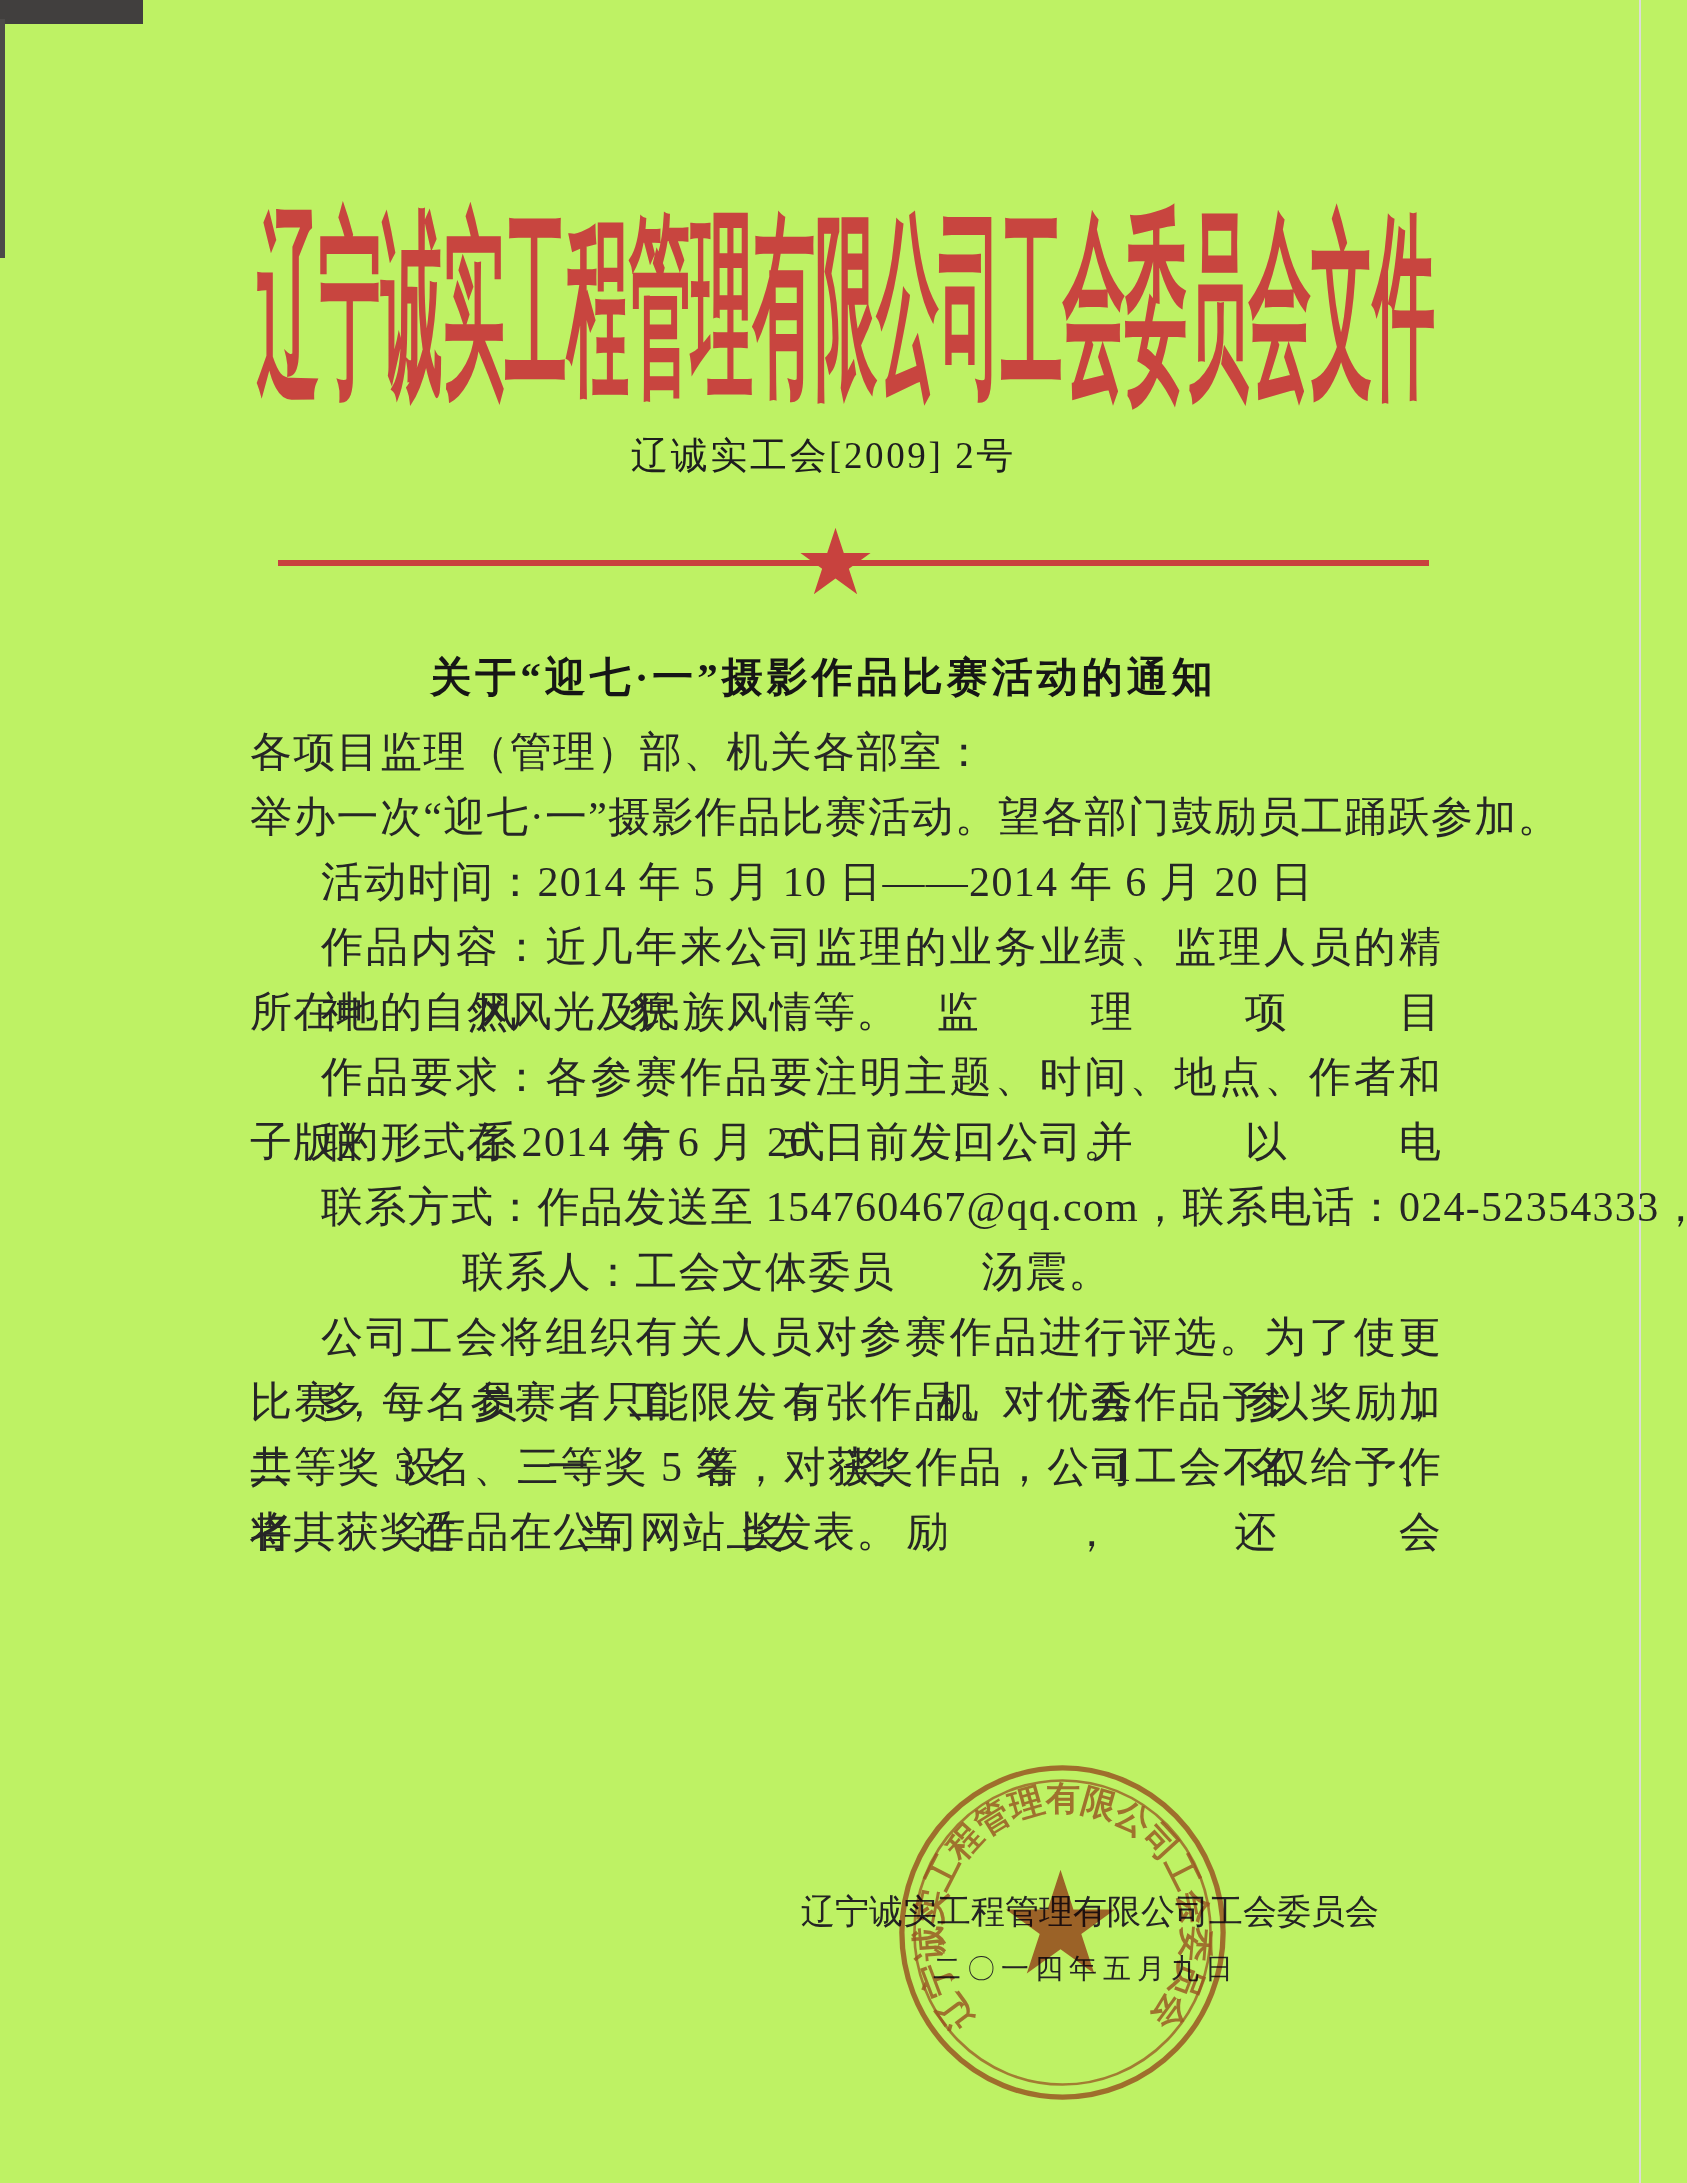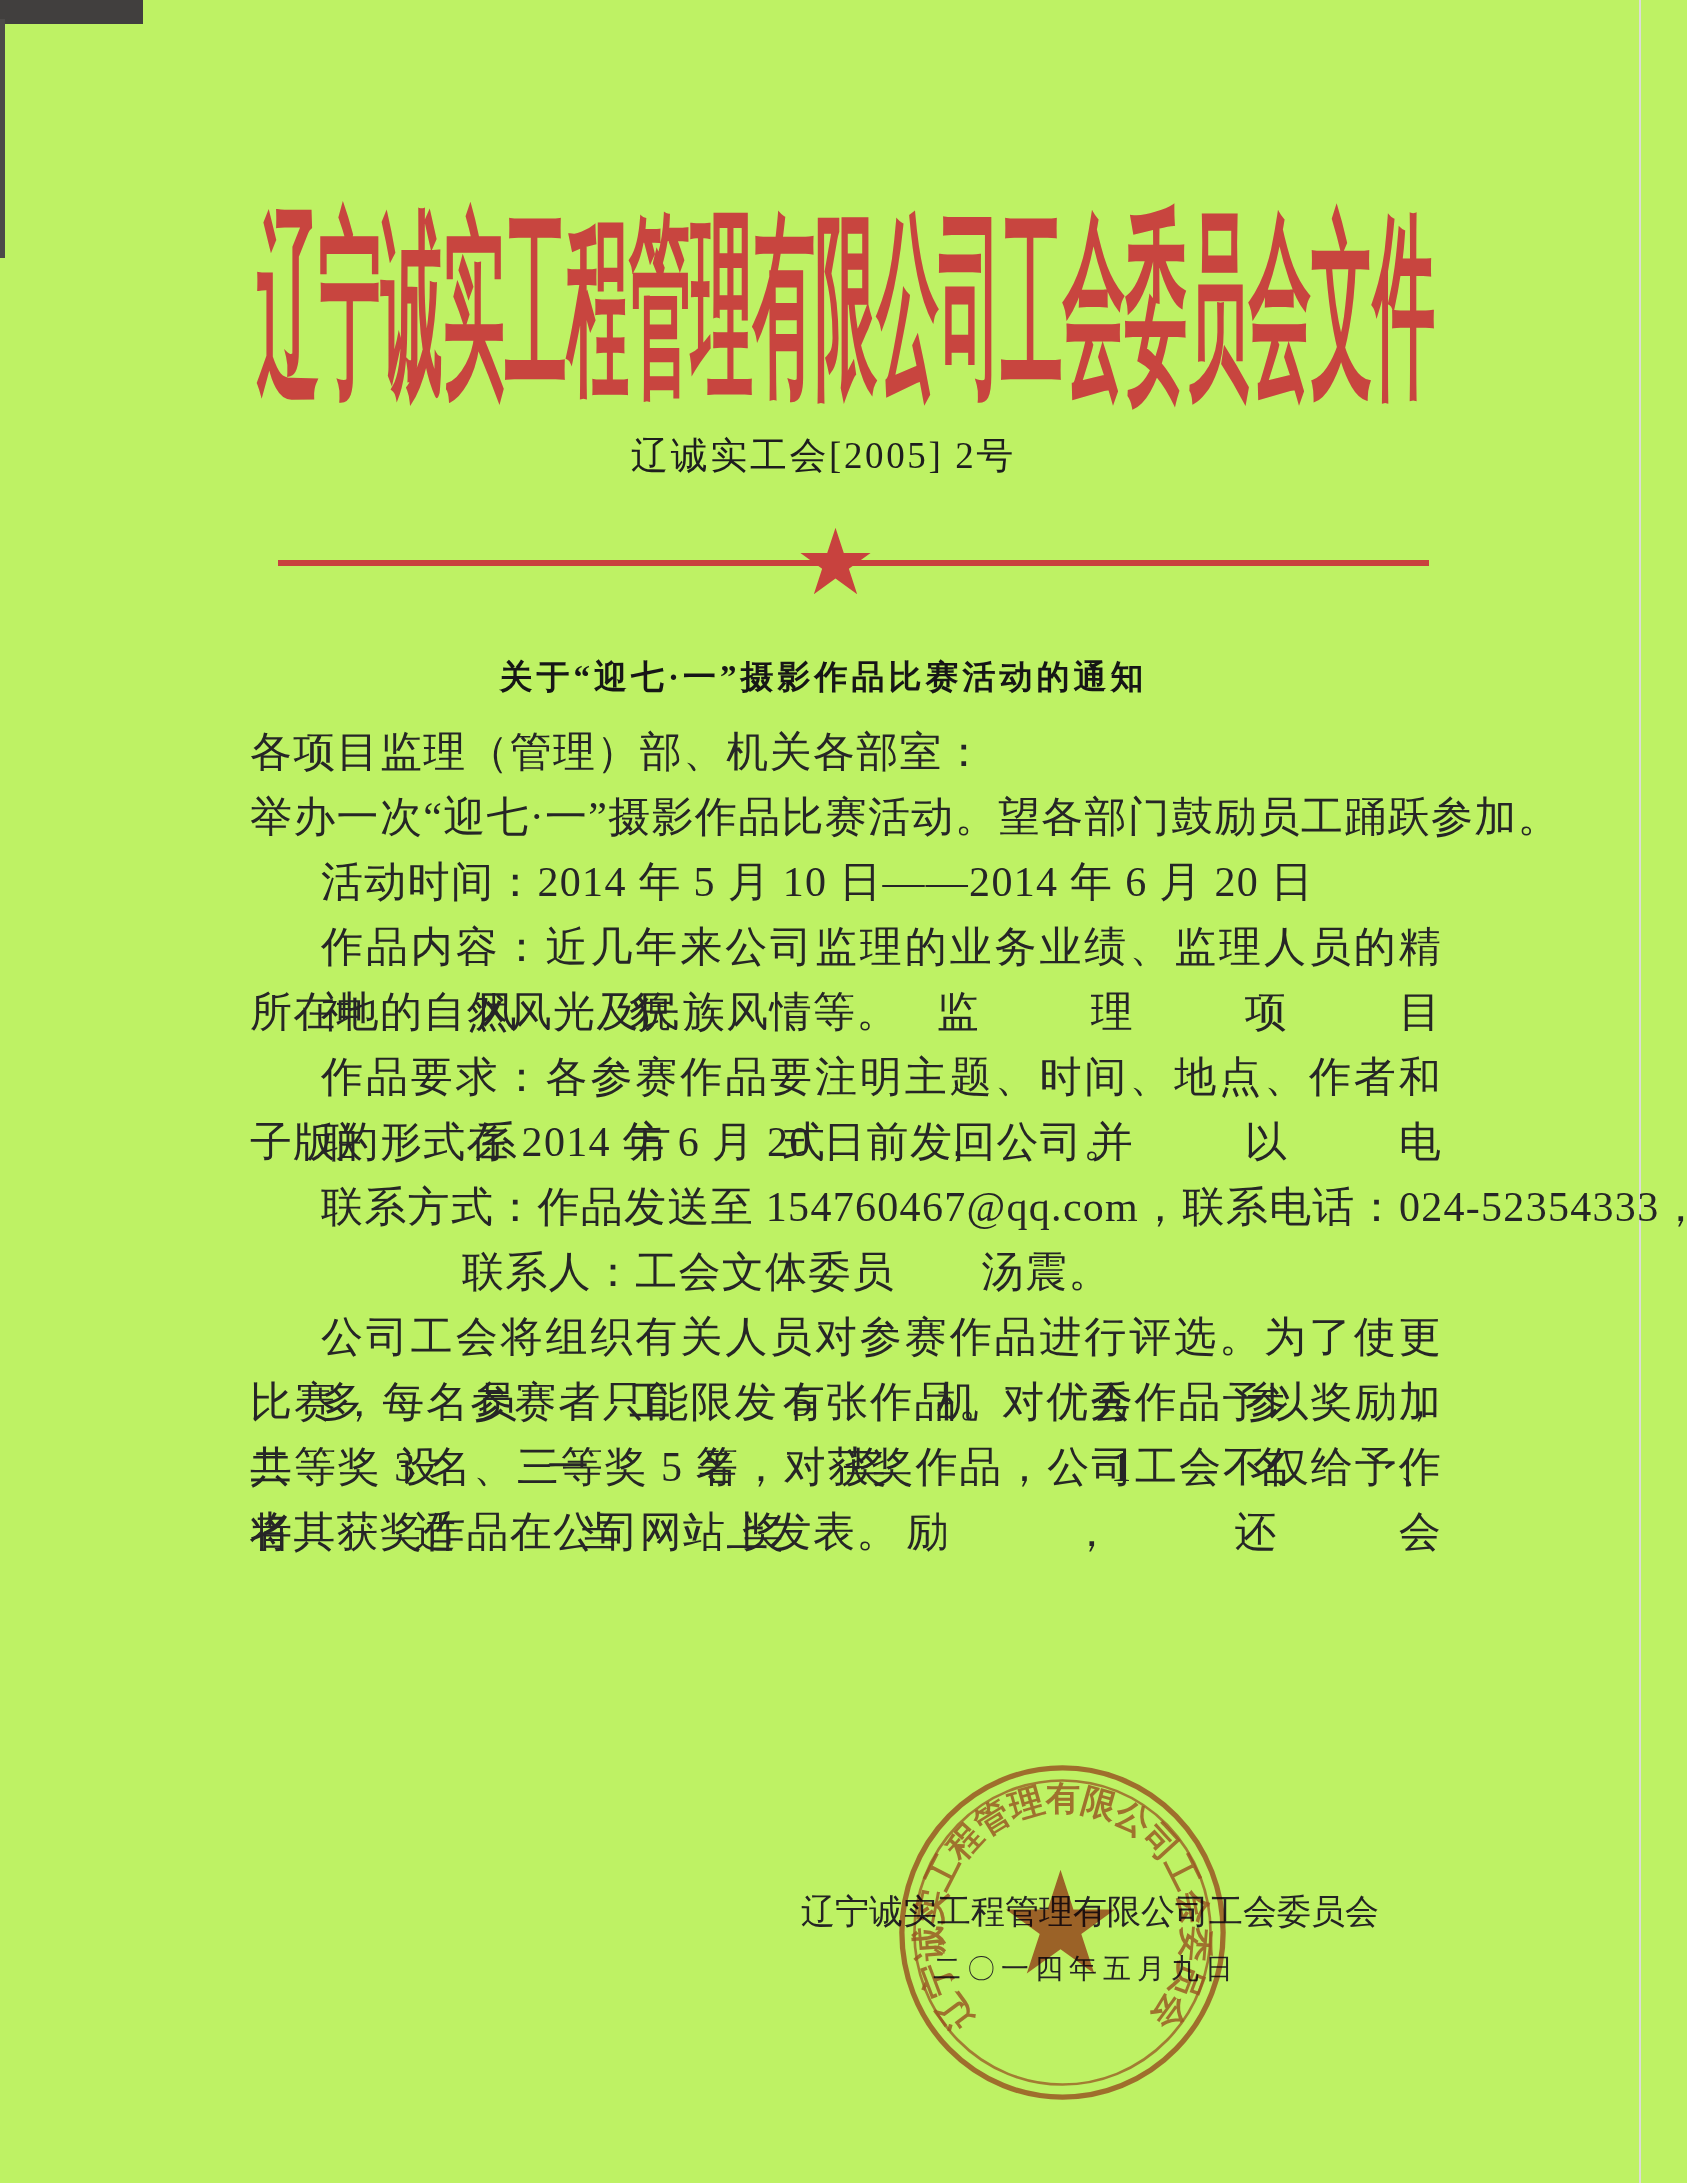--- a/index.html
+++ b/index.html
@@ -27,21 +27,21 @@
     letter-spacing:2.6px; white-space:nowrap;
   }
   .divider-line {
     position:absolute; left:278px; top:560px; width:1151px; height:6px;
     background:#c8423e;
   }
   .divider-star { position:absolute; left:796px; top:525px; width:79px; height:79px; }
 
   .notice-title {
     position:absolute; left:250px; top:654px; width:1147px; height:46px;
-    font-size:33px; font-weight:bold; line-height:46px; text-align:center;
+    font-size:41px; font-weight:bold; line-height:46px; text-align:center;
     color:#161616; letter-spacing:4px; white-space:nowrap;
   }
 
   .body-block { position:absolute; left:250px; top:720px; width:1192px; }
   .line {
     height:65px; line-height:65px; font-size:42px; letter-spacing:1.3px;
     white-space:nowrap; color:#262626;
   }
   .line.indent-para { padding-left:71px; }
   .line.indent-contact { padding-left:212px; }
@@ -71,21 +71,21 @@
 <body>
 
 <div class="page">
 
   <div class="artifact-top"></div>
   <div class="artifact-left"></div>
   <div class="artifact-edge"></div>
 
   <div class="org-title">辽宁诚实工程管理有限公司工会委员会文件</div>
 
-  <div class="doc-number">辽诚实工会[2005] 2号</div>
+  <div class="doc-number">辽诚实工会[2009] 2号</div>
 
   <div class="divider-line"></div>
   <svg class="divider-star" viewBox="-60 -60 120 120">
     <polygon fill="#c8423e" points="0,-56 12.6,-17.3 53.3,-17.3 20.3,6.6 32.9,45.3 0,21.4 -32.9,45.3 -20.3,6.6 -53.3,-17.3 -12.6,-17.3"></polygon>
   </svg>
 
   <div class="notice-title">关于“迎七·一”摄影作品比赛活动的通知</div>
 
   <div class="body-block">
 

